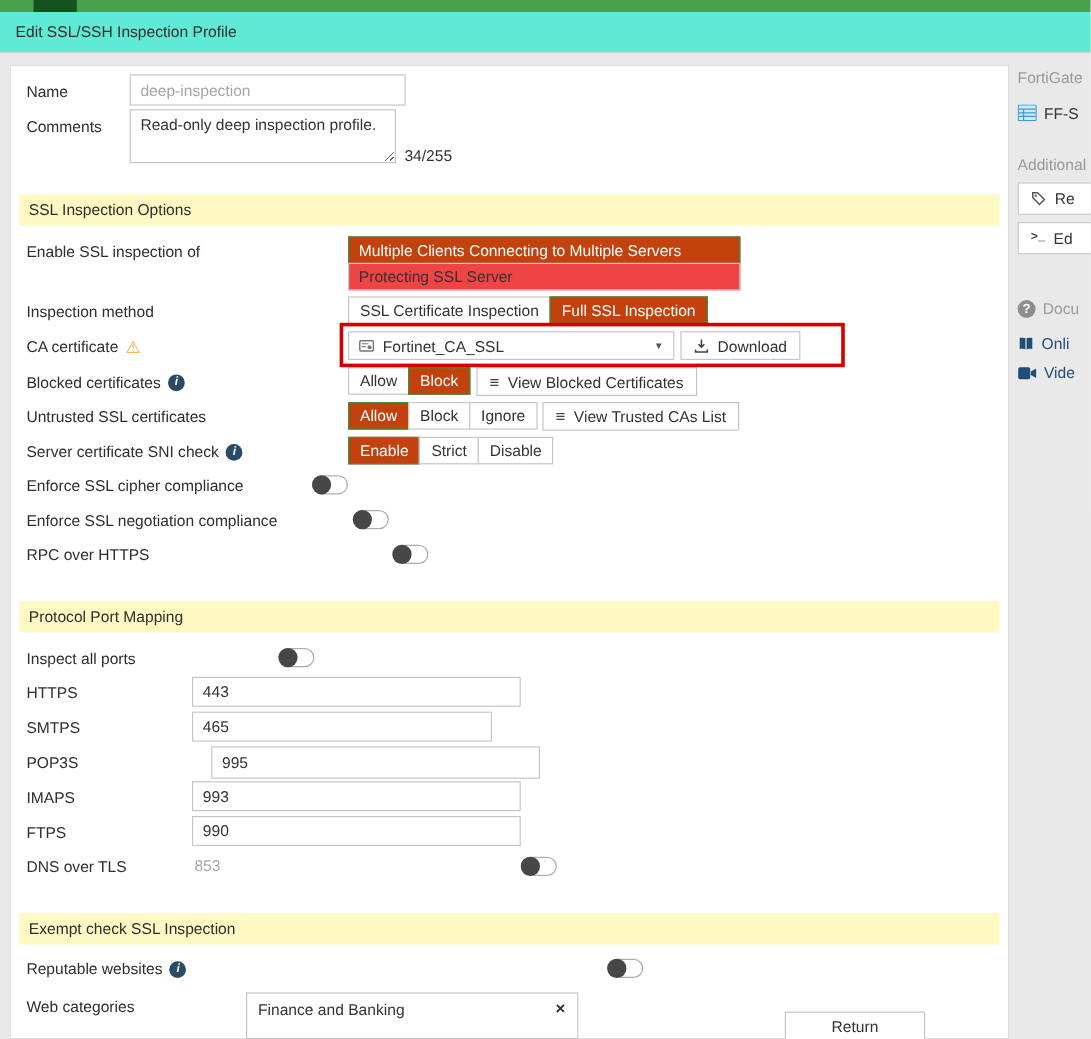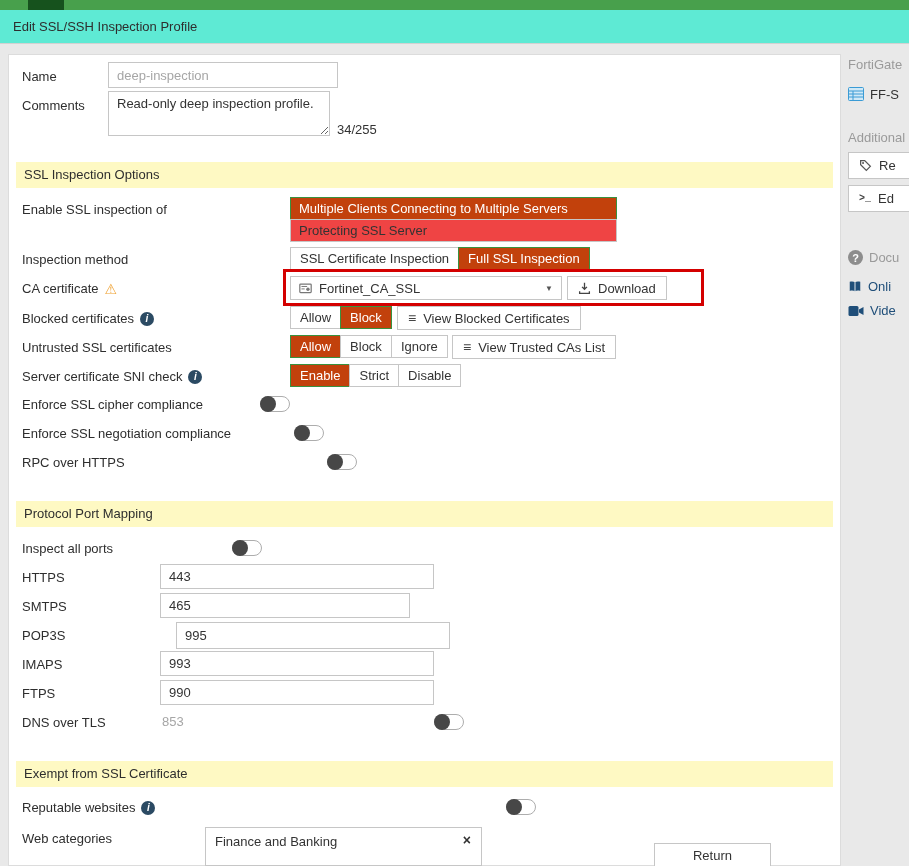--- a/index.html
+++ b/index.html
@@ -191,21 +191,21 @@
   <span class="abs toggle on" style="left:131px;top:685px"><span class="knob"></span></span>
   <input class="abs txt" style="left: 160px; top: 680px; width: 274px; height: 25px;" value="990">
 
   <div class="abs lbl" style="left:22px;top:714px">
       <span>DNS over TLS</span>
     </div>
   <span class="abs toggle off" style="left:131px;top:714px"><span class="knob"></span></span>
   <span class="abs muted" style="left:162px;top:714px">853</span>
 
   
-  <div class="abs section" style="top:761px">Exempt from SSL Certificate</div>
+  <div class="abs section" style="top:761px">Exempt check SSL Inspection</div>
 
   <div class="abs lbl" style="left:22px;top:799px">
     <span>Reputable websites</span>
     <span class="info">i</span>
   </div>
   <span class="abs toggle off" style="left:170px;top:799px"><span class="knob"></span></span>
 
   <div class="abs lbl" style="left:22px;top:830px">
       <span>Web categories</span>
     </div>

